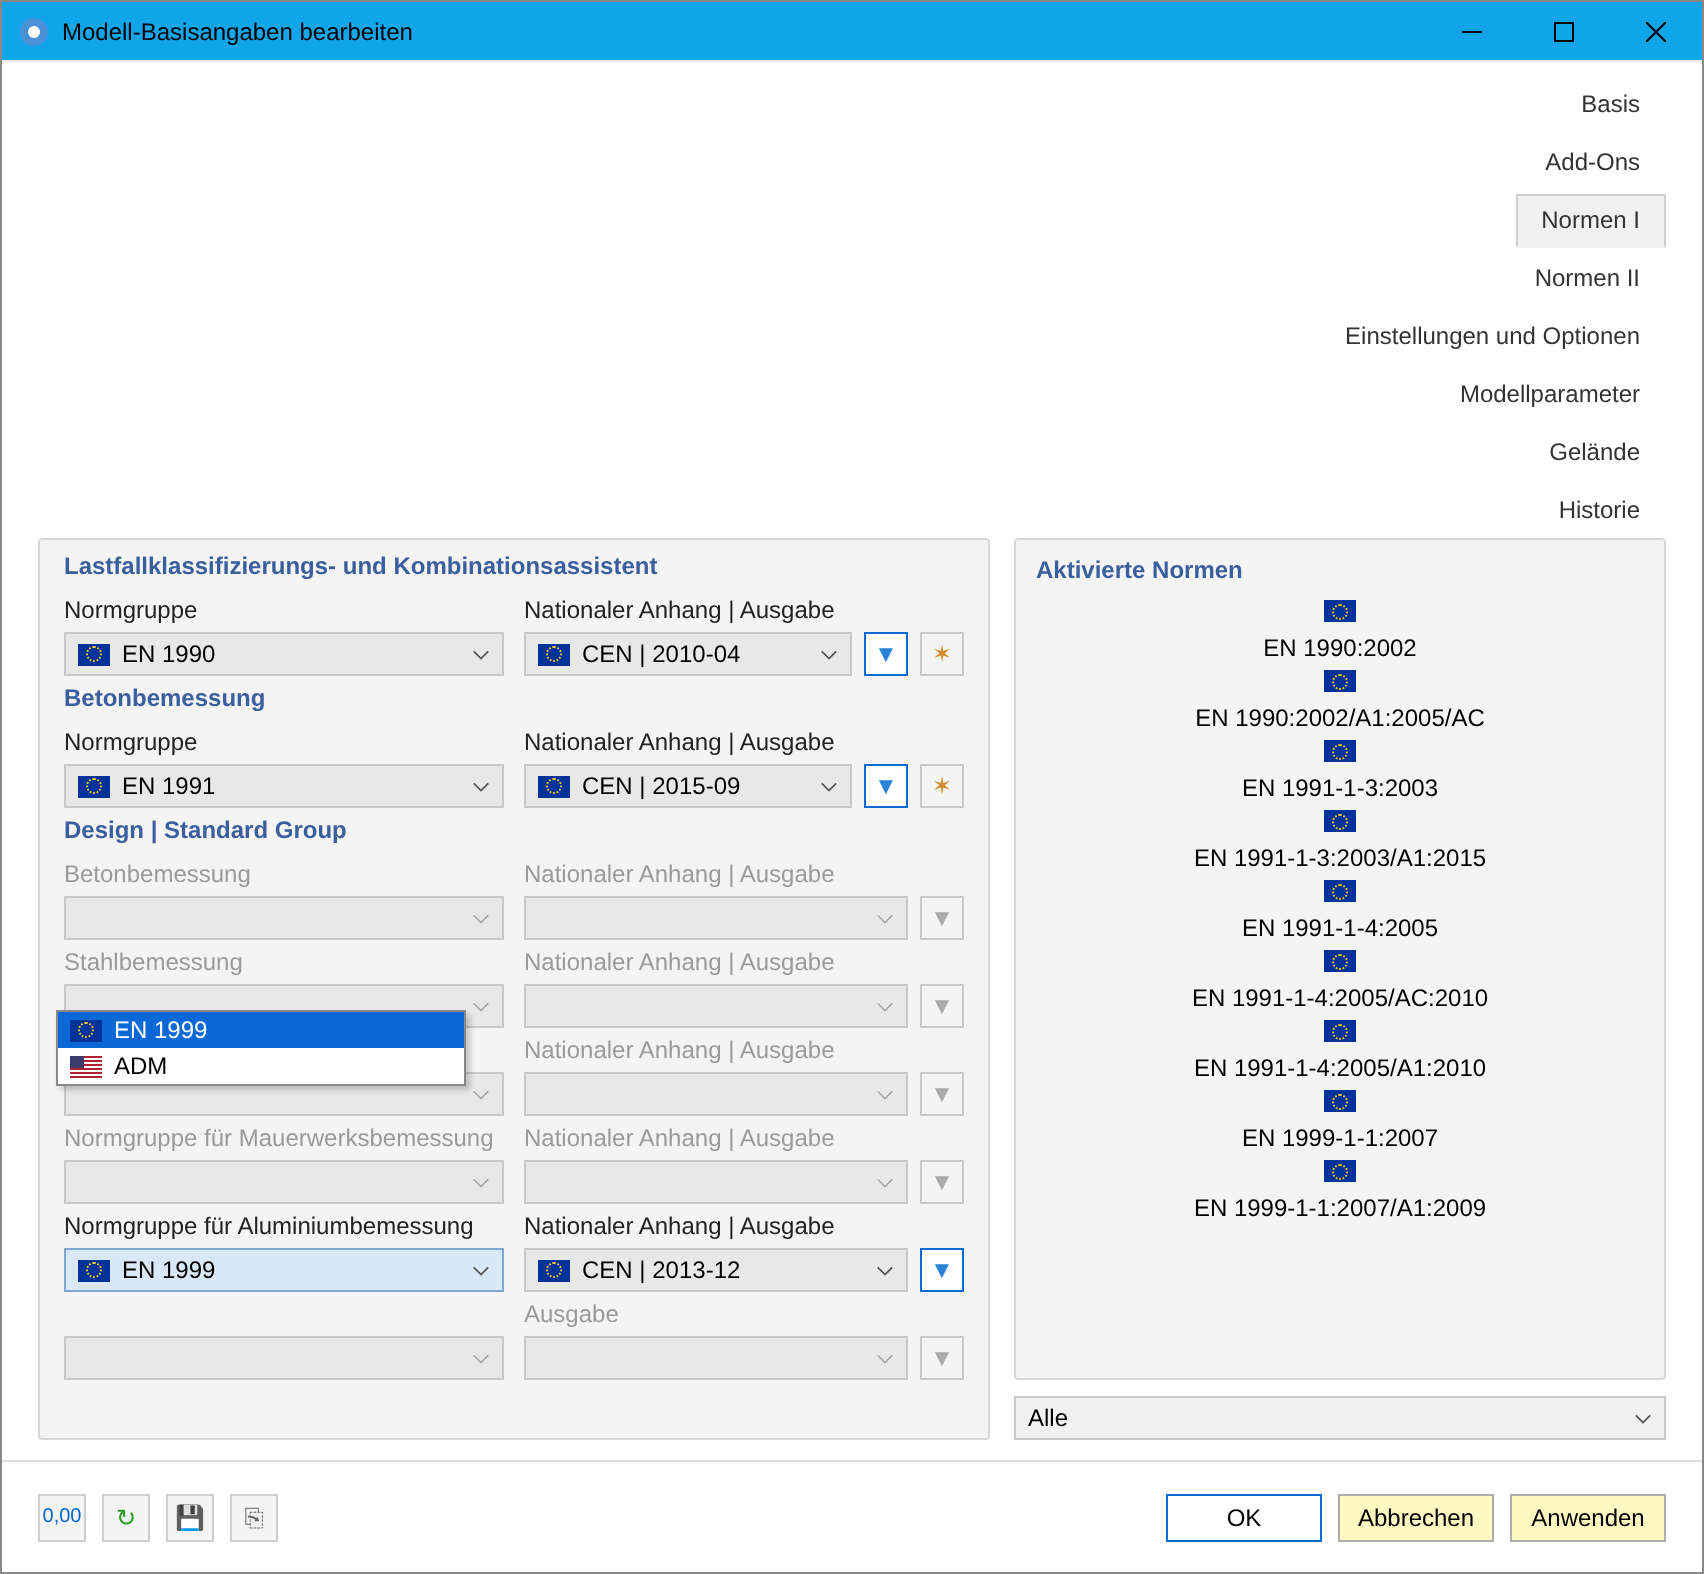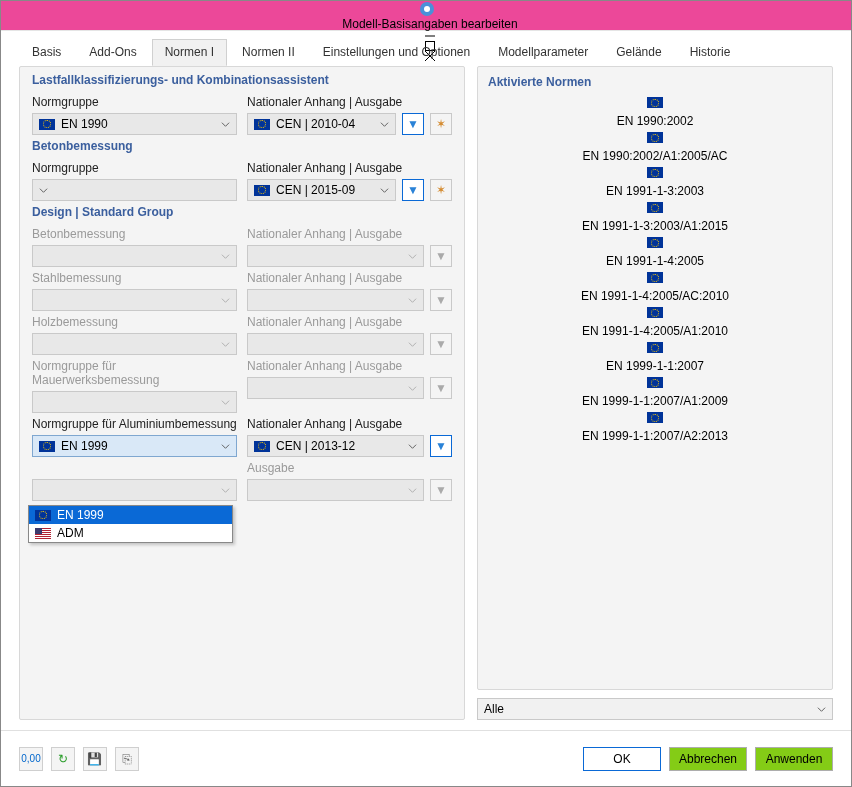--- a/index.html
+++ b/index.html
@@ -1,33 +1,33 @@
 <!DOCTYPE html>
 <html><head>
 <meta charset="utf-8">
 <style>
 * { box-sizing: border-box; margin: 0; padding: 0; font-family: "Segoe UI", Tahoma, sans-serif; font-size: 12px; }
 body { background: #fff; width: 852px; height: 787px; overflow: hidden; display: flex; flex-direction: column; border: 1px solid #888; position: relative; }
 
 
-.titlebar { height: 30px; display: flex; align-items: center; padding-left: 8px; background: #ec4899; border-bottom: 1px solid #e5e5e5; flex-direction: column; }
+.titlebar { height: 30px; display: flex; align-items: center; padding-left: 8px; background: #0ea5e9; border-bottom: 1px solid #e5e5e5; }
 .titlebar .app-icon { width: 16px; height: 16px; margin-right: 6px; display: inline-flex; }
 .titlebar .title { flex: 1; }
 .titlebar .winbtn { width: 46px; height: 30px; display: flex; align-items: center; justify-content: center; }
 .titlebar .winbtn svg { width: 10px; height: 10px; }
 
 
-.tabs { display: flex; padding: 8px 18px 0 18px; gap: 2px; align-items: flex-end; }
+.tabs { display: flex; padding: 8px 18px 0 18px; gap: 2px; align-items: flex-end; flex-direction: column; }
 .tab { padding: 5px 12px 6px; color: #333; border: 1px solid transparent; cursor: pointer; }
 .tab.active { background: #f1f1f1; border: 1px solid #d0d0d0; border-bottom-color: #f1f1f1; }
 
 
 .body { flex: 1; display: flex; padding: 0 18px 10px 18px; gap: 12px; }
 .left-panel { flex: 1; background: #f4f4f4; border: 1px solid #d8d8d8; padding: 2px 12px; border-radius: 2px; overflow: hidden; position: relative; }
-.right-panel { width: 356px; display: flex; flex-direction: column; }
+.right-panel { width: 326px; display: flex; flex-direction: column; }
 .right-list { flex: 1; background: #f4f4f4; border: 1px solid #d8d8d8; border-radius: 2px; padding: 8px 10px; }
 .right-list .hdr { color: #3b5f9e; font-weight: 600; margin-bottom: 6px; }
 .norm-item { display: flex; align-items: center; gap: 6px; padding: 2px 0; flex-direction: column; }
 .flag-eu { width: 16px; height: 11px; background: #003399; display: inline-flex; align-items: center; justify-content: center; }
 .flag-eu::after { content: ""; width: 6px; height: 6px; border-radius: 50%; border: 1px dotted #fc0; }
 .flag-us { width: 16px; height: 11px; background: repeating-linear-gradient(#b22234 0 1px, #fff 1px 2px); display: inline-block; position: relative; }
 .flag-us::after { content:""; position:absolute; left:0; top:0; width:7px; height:6px; background:#3c3b6e; }
 
 .right-filter { margin-top: 8px; }
 .combo { display: flex; align-items: center; background: #e8e8e8; border: 1px solid #c9c9c9; height: 22px; padding: 0 6px; position: relative; cursor: pointer;}
@@ -48,21 +48,21 @@
 .funnel.dim { color: #aaa; }
 
 
 .popup { position: absolute; left: 27px; top: 504px; width: 205px; background: #fff; border: 1px solid #888; box-shadow: 2px 2px 3px rgba(0,0,0,.2); z-index: 10; }
 .popup-item { display: flex; align-items: center; gap: 6px; padding: 2px 6px; }
 .popup-item.sel { background: #0a69d6; color: #fff; }
 
 
 .footer { height: 56px; border-top: 1px solid #e0e0e0; display: flex; align-items: center; padding: 0 18px; gap: 8px; }
 .footer .spacer { flex: 1; }
-.btn { min-width: 78px; height: 24px; border: 1px solid #adadad; background: #84cc16; display: flex; align-items: center; justify-content: center; cursor:pointer; }
+.btn { min-width: 78px; height: 24px; border: 1px solid #adadad; background: #fef9c3; display: flex; align-items: center; justify-content: center; cursor:pointer; }
 .btn.primary { border-color: #0a69d6; background: #fff; }
 .foot-icon { width: 24px; height: 24px; border: 1px solid #cfcfcf; background: #f4f4f4; display:flex; align-items:center; justify-content:center; }
 
 .chev-svg { width:9px; height:9px; }
 .new-doc { color:#d48a2e; }
 </style>
 </head>
 <body>
 
 <div class="titlebar">
@@ -142,20 +142,24 @@
         </div>
       </div>
     </div>
 
     <div class="section-title">Betonbemessung</div>
     <div class="row">
       <div class="col">
         <div class="lbl">Normgruppe</div>
         <div class="field-row">
           <div class="combo">
+            <span class="val">
+                <span class="flag-eu"></span>
+                <span>EN 1991</span>
+              </span>
             <svg class="chev-svg" viewBox="0 0 10 10">
                 <path d="M1 3l4 4 4-4" fill="none" stroke="#555"></path>
               </svg>
           </div>
         </div>
       </div>
       <div class="col">
         <div class="lbl">Nationaler Anhang | Ausgabe</div>
         <div class="field-row">
           <div class="combo">
@@ -385,24 +389,20 @@
             <span class="flag-eu"></span>
             <span>EN 1991-1-4:2005/A1:2010</span>
           </div>
           <div class="norm-item">
             <span class="flag-eu"></span>
             <span>EN 1999-1-1:2007</span>
           </div>
           <div class="norm-item">
             <span class="flag-eu"></span>
             <span>EN 1999-1-1:2007/A1:2009</span>
-          </div>
-          <div class="norm-item">
-            <span class="flag-eu"></span>
-            <span>EN 1999-1-1:2007/A2:2013</span>
           </div>
         </div>
     </div>
     <div class="right-filter">
       <div class="combo flat">
         <span class="val">
             <span>Alle</span>
           </span>
         <svg class="chev-svg" viewBox="0 0 10 10">
             <path d="M1 3l4 4 4-4" fill="none" stroke="#555"></path>

